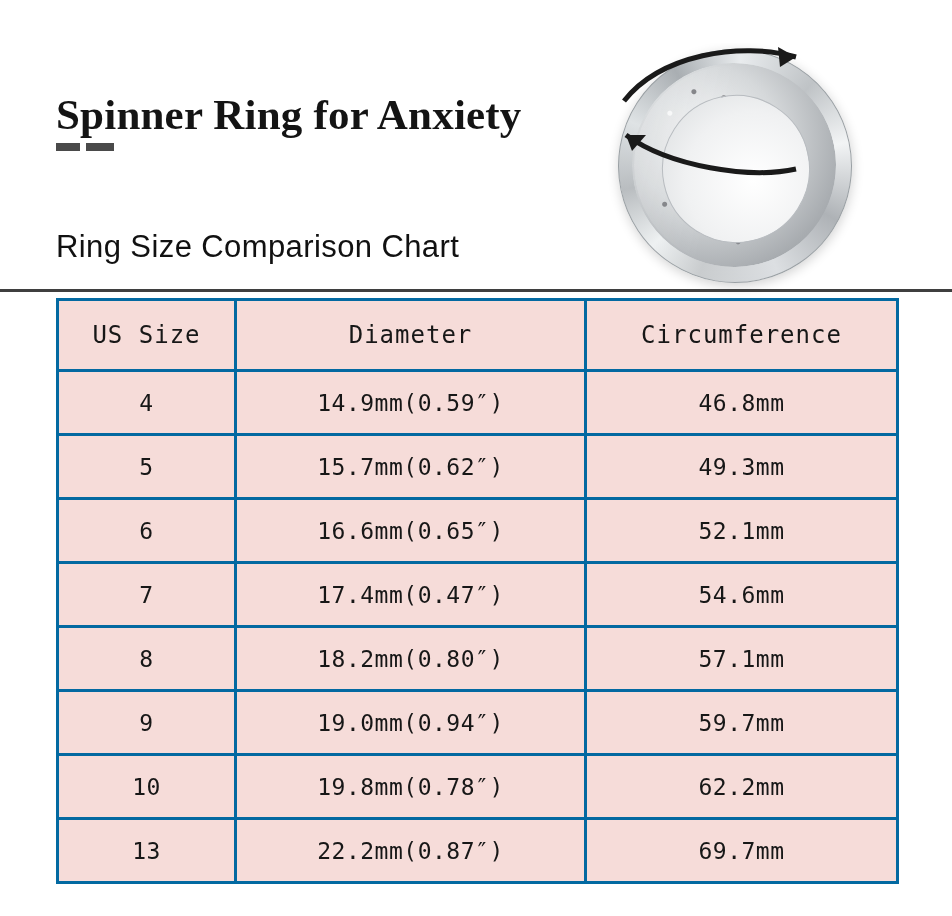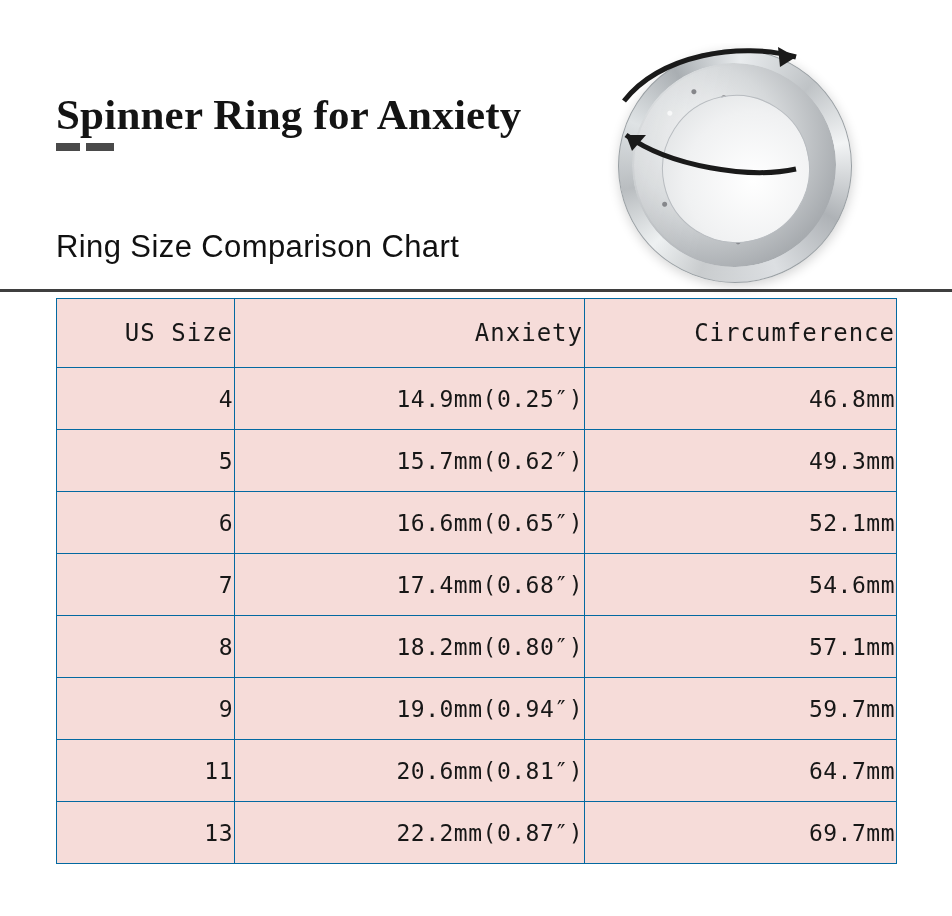--- a/index.html
+++ b/index.html
@@ -148,23 +148,23 @@
     width: 840px;
   }
   table.size-table {
     border-collapse: collapse;
     width: 840px;
     table-layout: fixed;
     background: #f6dcd9;
   }
   table.size-table th,
   table.size-table td {
-    border: 1px solid #0369a1;
+    border: 3px solid #0369a1;
     background: #f6dcd9;
-    text-align: right;
+    text-align: center;
     font-family: "DejaVu Sans Mono", monospace;
     color: #171717;
   }
   table.size-table th {
     height: 66px;
     font-size: 24px;
     font-weight: 400;
     letter-spacing: 1px;
   }
   table.size-table td {
@@ -224,59 +224,59 @@
   <div class="table-wrap">
     <table class="size-table">
       <colgroup>
         <col class="c-us">
         <col class="c-dia">
         <col class="c-circ">
       </colgroup>
       <thead>
         <tr>
           <th>US Size</th>
-          <th>Anxiety</th>
+          <th>Diameter</th>
           <th>Circumference</th>
         </tr>
       </thead>
       <tbody>
         <tr>
           <td>4</td>
-          <td>14.9mm(0.25″)</td>
+          <td>14.9mm(0.59″)</td>
           <td>46.8mm</td>
         </tr>
         <tr>
           <td>5</td>
           <td>15.7mm(0.62″)</td>
           <td>49.3mm</td>
         </tr>
         <tr>
           <td>6</td>
           <td>16.6mm(0.65″)</td>
           <td>52.1mm</td>
         </tr>
         <tr>
           <td>7</td>
-          <td>17.4mm(0.68″)</td>
+          <td>17.4mm(0.47″)</td>
           <td>54.6mm</td>
         </tr>
         <tr>
           <td>8</td>
           <td>18.2mm(0.80″)</td>
           <td>57.1mm</td>
         </tr>
         <tr>
           <td>9</td>
           <td>19.0mm(0.94″)</td>
           <td>59.7mm</td>
         </tr>
         <tr>
-          <td>11</td>
-          <td>20.6mm(0.81″)</td>
-          <td>64.7mm</td>
+          <td>10</td>
+          <td>19.8mm(0.78″)</td>
+          <td>62.2mm</td>
         </tr>
         <tr>
           <td>13</td>
           <td>22.2mm(0.87″)</td>
           <td>69.7mm</td>
         </tr>
       </tbody>
     </table>
   </div>
 

